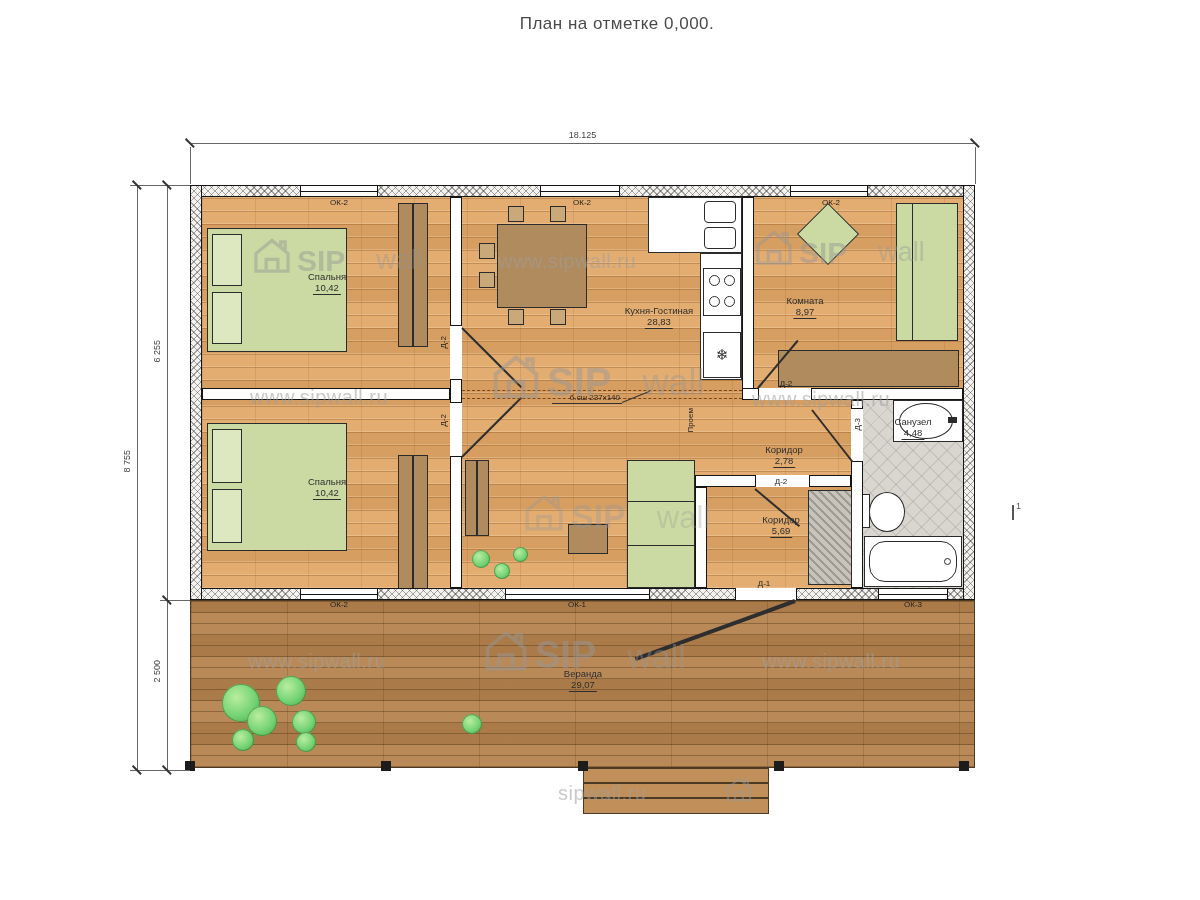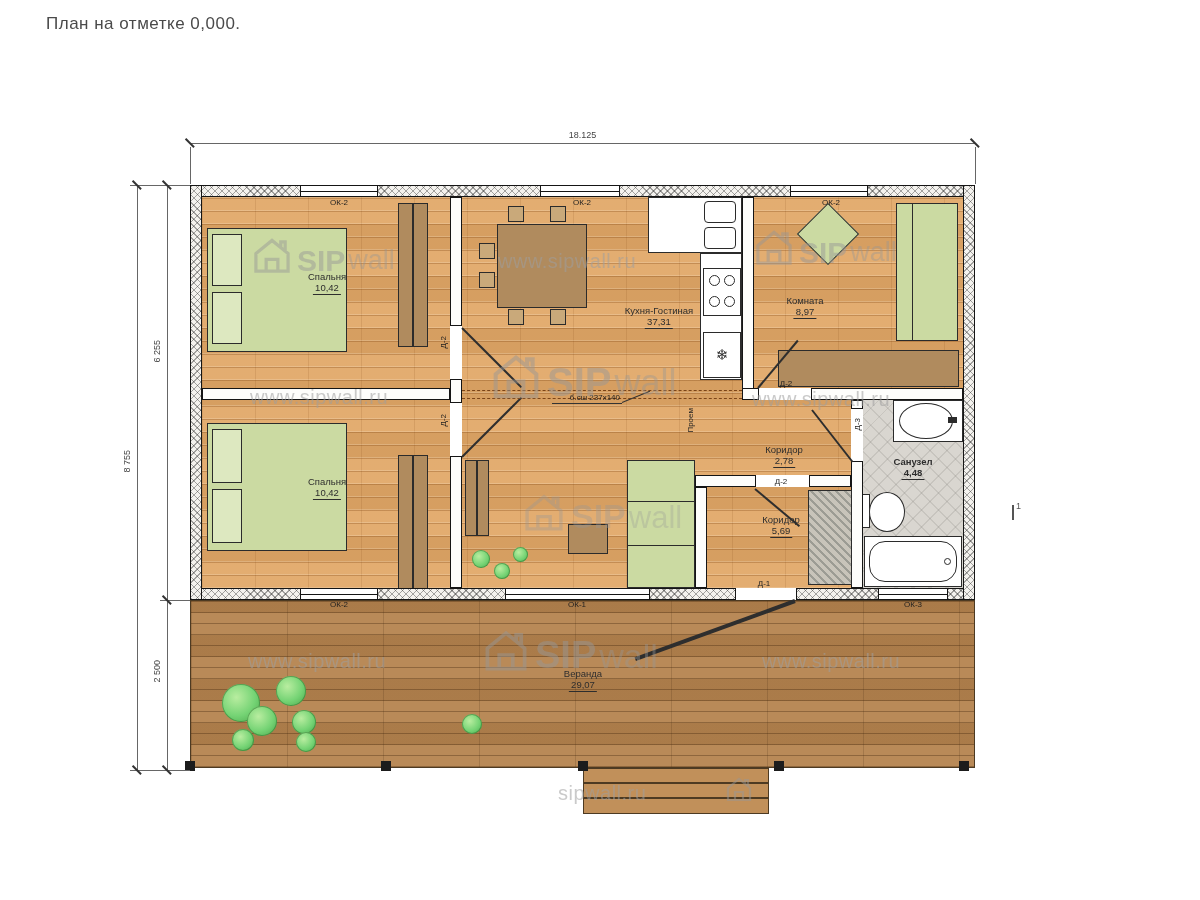--- a/index.html
+++ b/index.html
@@ -35,39 +35,39 @@
   .dline{background:#666;}
   .tick{width:12px;height:1.5px;background:#333;transform:rotate(45deg);}
   .dimlbl{font-size:9px;color:#444;text-align:center;}
   .vlbl{writing-mode:vertical-rl;transform:rotate(180deg);font-size:9px;color:#444;}
   
   .roomlbl{text-align:center;font-size:9.5px;color:#2d2d2d;line-height:1.2;transform:translateX(-50%);white-space:nowrap;}
   .roomlbl .ar{display:inline-block;border-bottom:1px solid #2d2d2d;padding:0 2px;}
   .olbl{font-size:8px;color:#1f1f1f;transform:translateX(-50%);white-space:nowrap;}
   .olblv{font-size:8px;color:#1f1f1f;writing-mode:vertical-rl;transform:rotate(180deg);white-space:nowrap;}
   .beamlbl{font-size:8px;color:#1f1f1f;text-align:right;white-space:nowrap;}
-  .title{left:16px;right:0;top:14px;text-align:left;font-size:17px;color:#4a4a4a;letter-spacing:0.5px;padding-left:30px;}
+  .title{left:4px;right:0;top:14px;text-align:center;font-size:17px;color:#4a4a4a;letter-spacing:0.5px;padding-left:30px;}
   
   .furn{border:1.2px solid #2b2b2b;}
   .green{background:#cbdaa2;}
   .greenlight{background:#dde8c0;}
   .brown{background:#b08b5e;}
   .lightbrown{background:#c9a97a;}
   .white{background:#fff;}
   .hatchbox{background:repeating-linear-gradient(45deg,#9c9c94 0 2px,#c8c4ba 2px 6px);border:1.2px solid #2b2b2b;}
   .burner{width:11px;height:11px;border:1.2px solid #2b2b2b;border-radius:50%;}
   .bush{border-radius:50%;background:radial-gradient(circle at 38% 35%, #b9eda0, #74d374 55%, #49a349 100%);
         box-shadow:inset 0 0 0 1px rgba(40,110,40,0.5);}
   .post{background:#1c1c1c;}
   .step{background:#c1905a;border:1px solid #4d3a22;}
   
   .wm{color:rgba(158,158,158,0.55);font-size:20px;letter-spacing:0.5px;pointer-events:none;white-space:nowrap;}
   .logo{display:flex;align-items:flex-end;gap:3px;color:rgba(150,150,150,0.48);pointer-events:none;}
   .logo .sip{font-weight:700;line-height:0.9;}
-  .logo .wall{line-height:0.95;color:rgba(150,150,150,0.40);}
+  .logo .wall{line-height:0.95;color:rgba(150,150,150,0.40);padding-left:28px;}
   .sectline{width:2px;height:15px;background:#555;}
 </style>
 </head>
 <body>
 
 <div class="canvas">
 
   <div class="a title">План на отметке 0,000.</div>
 
   <div class="a deckwood" style="left:190px;top:600px;width:785px;height:168px;border:1px solid #4d3a22;"></div>
@@ -197,39 +197,39 @@
   <div class="a olblv" style="left:439px;top:414px;">Д-2</div>
   <div class="a olblv" style="left:853px;top:418px;">Д-3</div>
   <div class="a olblv" style="left:686px;top:408px;">Проем</div>
 
   <div class="a roomlbl" style="left:327px;top:271px;">
     <span>Спальня</span><br>
     <span class="ar">10,42</span>
   </div>
   <div class="a roomlbl" style="left:643px;top:305px;margin-left:16px;">
     <span>Кухня-Гостиная</span><br>
-    <span class="ar">37,31</span>
+    <span class="ar">28,83</span>
   </div>
   <div class="a roomlbl" style="left:805px;top:295px;">
     <span>Комната</span><br>
     <span class="ar">8,97</span>
   </div>
   <div class="a roomlbl" style="left:327px;top:476px;">
     <span>Спальня</span><br>
     <span class="ar">10,42</span>
   </div>
   <div class="a roomlbl" style="left:784px;top:444px;">
     <span>Коридор</span><br>
     <span class="ar">2,78</span>
   </div>
   <div class="a roomlbl" style="left:781px;top:514px;">
     <span>Коридор</span><br>
     <span class="ar">5,69</span>
   </div>
-  <div class="a roomlbl" style="left:913px;top:456px;font-weight:bold;">
+  <div class="a roomlbl" style="left:913px;top:416px;">
     <span>Санузел</span><br>
     <span class="ar">4,48</span>
   </div>
   <div class="a roomlbl" style="left:583px;top:668px;">
     <span>Веранда</span><br>
     <span class="ar">29,07</span>
   </div>
 
   <div class="a bush" style="left:222px;top:684px;width:38px;height:38px;"></div>
   <div class="a bush" style="left:276px;top:676px;width:30px;height:30px;"></div>

